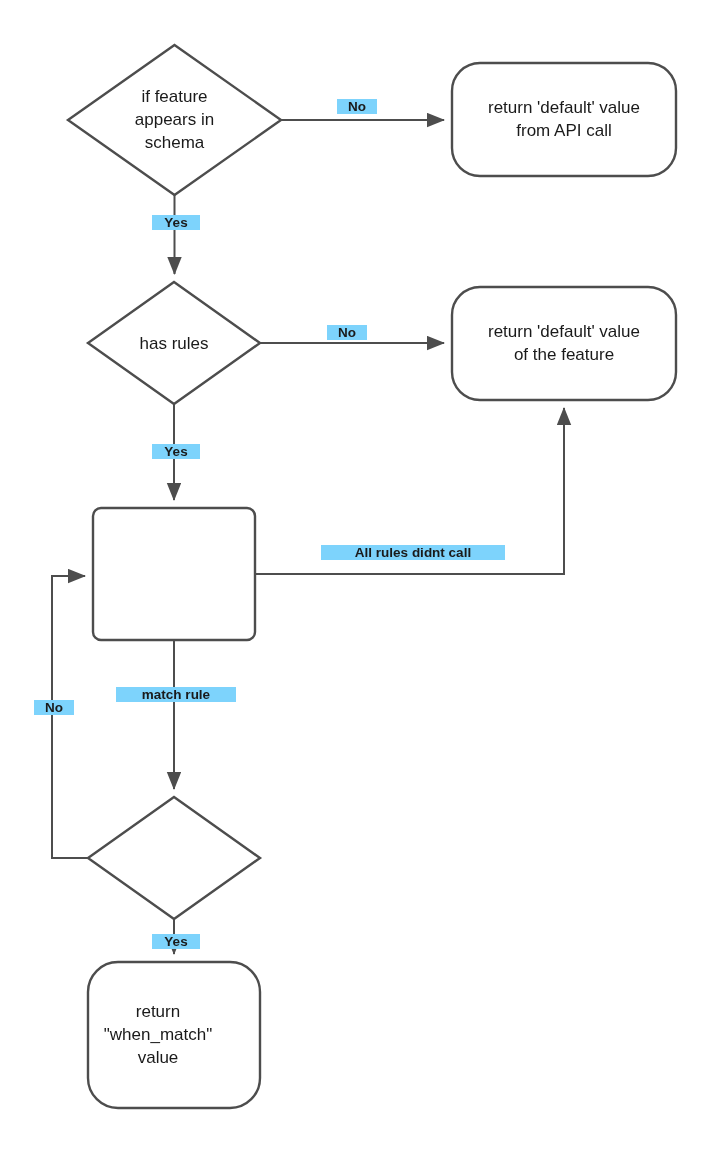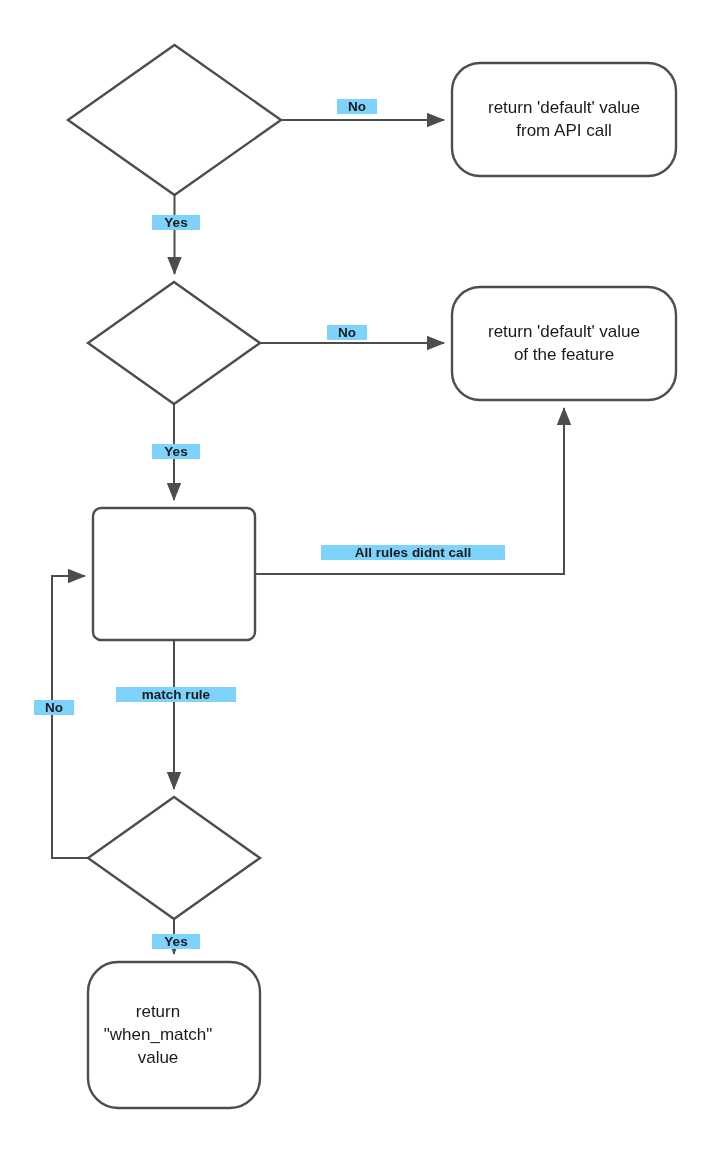--- a/index.html
+++ b/index.html
@@ -92,24 +92,28 @@
 
     <path class="edge-line" d="M255,574 L564,574 L564,408" marker-end="url(#arrow)"></path>
 
     <path class="edge-line" d="M174,640 L174,789" marker-end="url(#arrow)"></path>
 
     <path class="edge-line" d="M88,858 L52,858 L52,576 L85,576" marker-end="url(#arrow)"></path>
 
     <path class="edge-line" d="M174,919 L174,954" marker-end="url(#arrow)"></path>
   </svg>
 
+  <div class="node-label" style="left:68px; top:85px; width:213px;">if feature
+appears in
+schema</div>
 
   <div class="node-label" style="left:452px; top:96px; width:224px;">return 'default' value
 from API call</div>
 
+  <div class="node-label" style="left:88px; top:332px; width:172px;">has rules</div>
 
   <div class="node-label" style="left:452px; top:320px; width:224px;">return 'default' value
 of the feature</div>
 
 
 
   <div class="node-label" style="left:88px; top:1000px; width:140px;">return
 "when_match"
 value</div>
 

